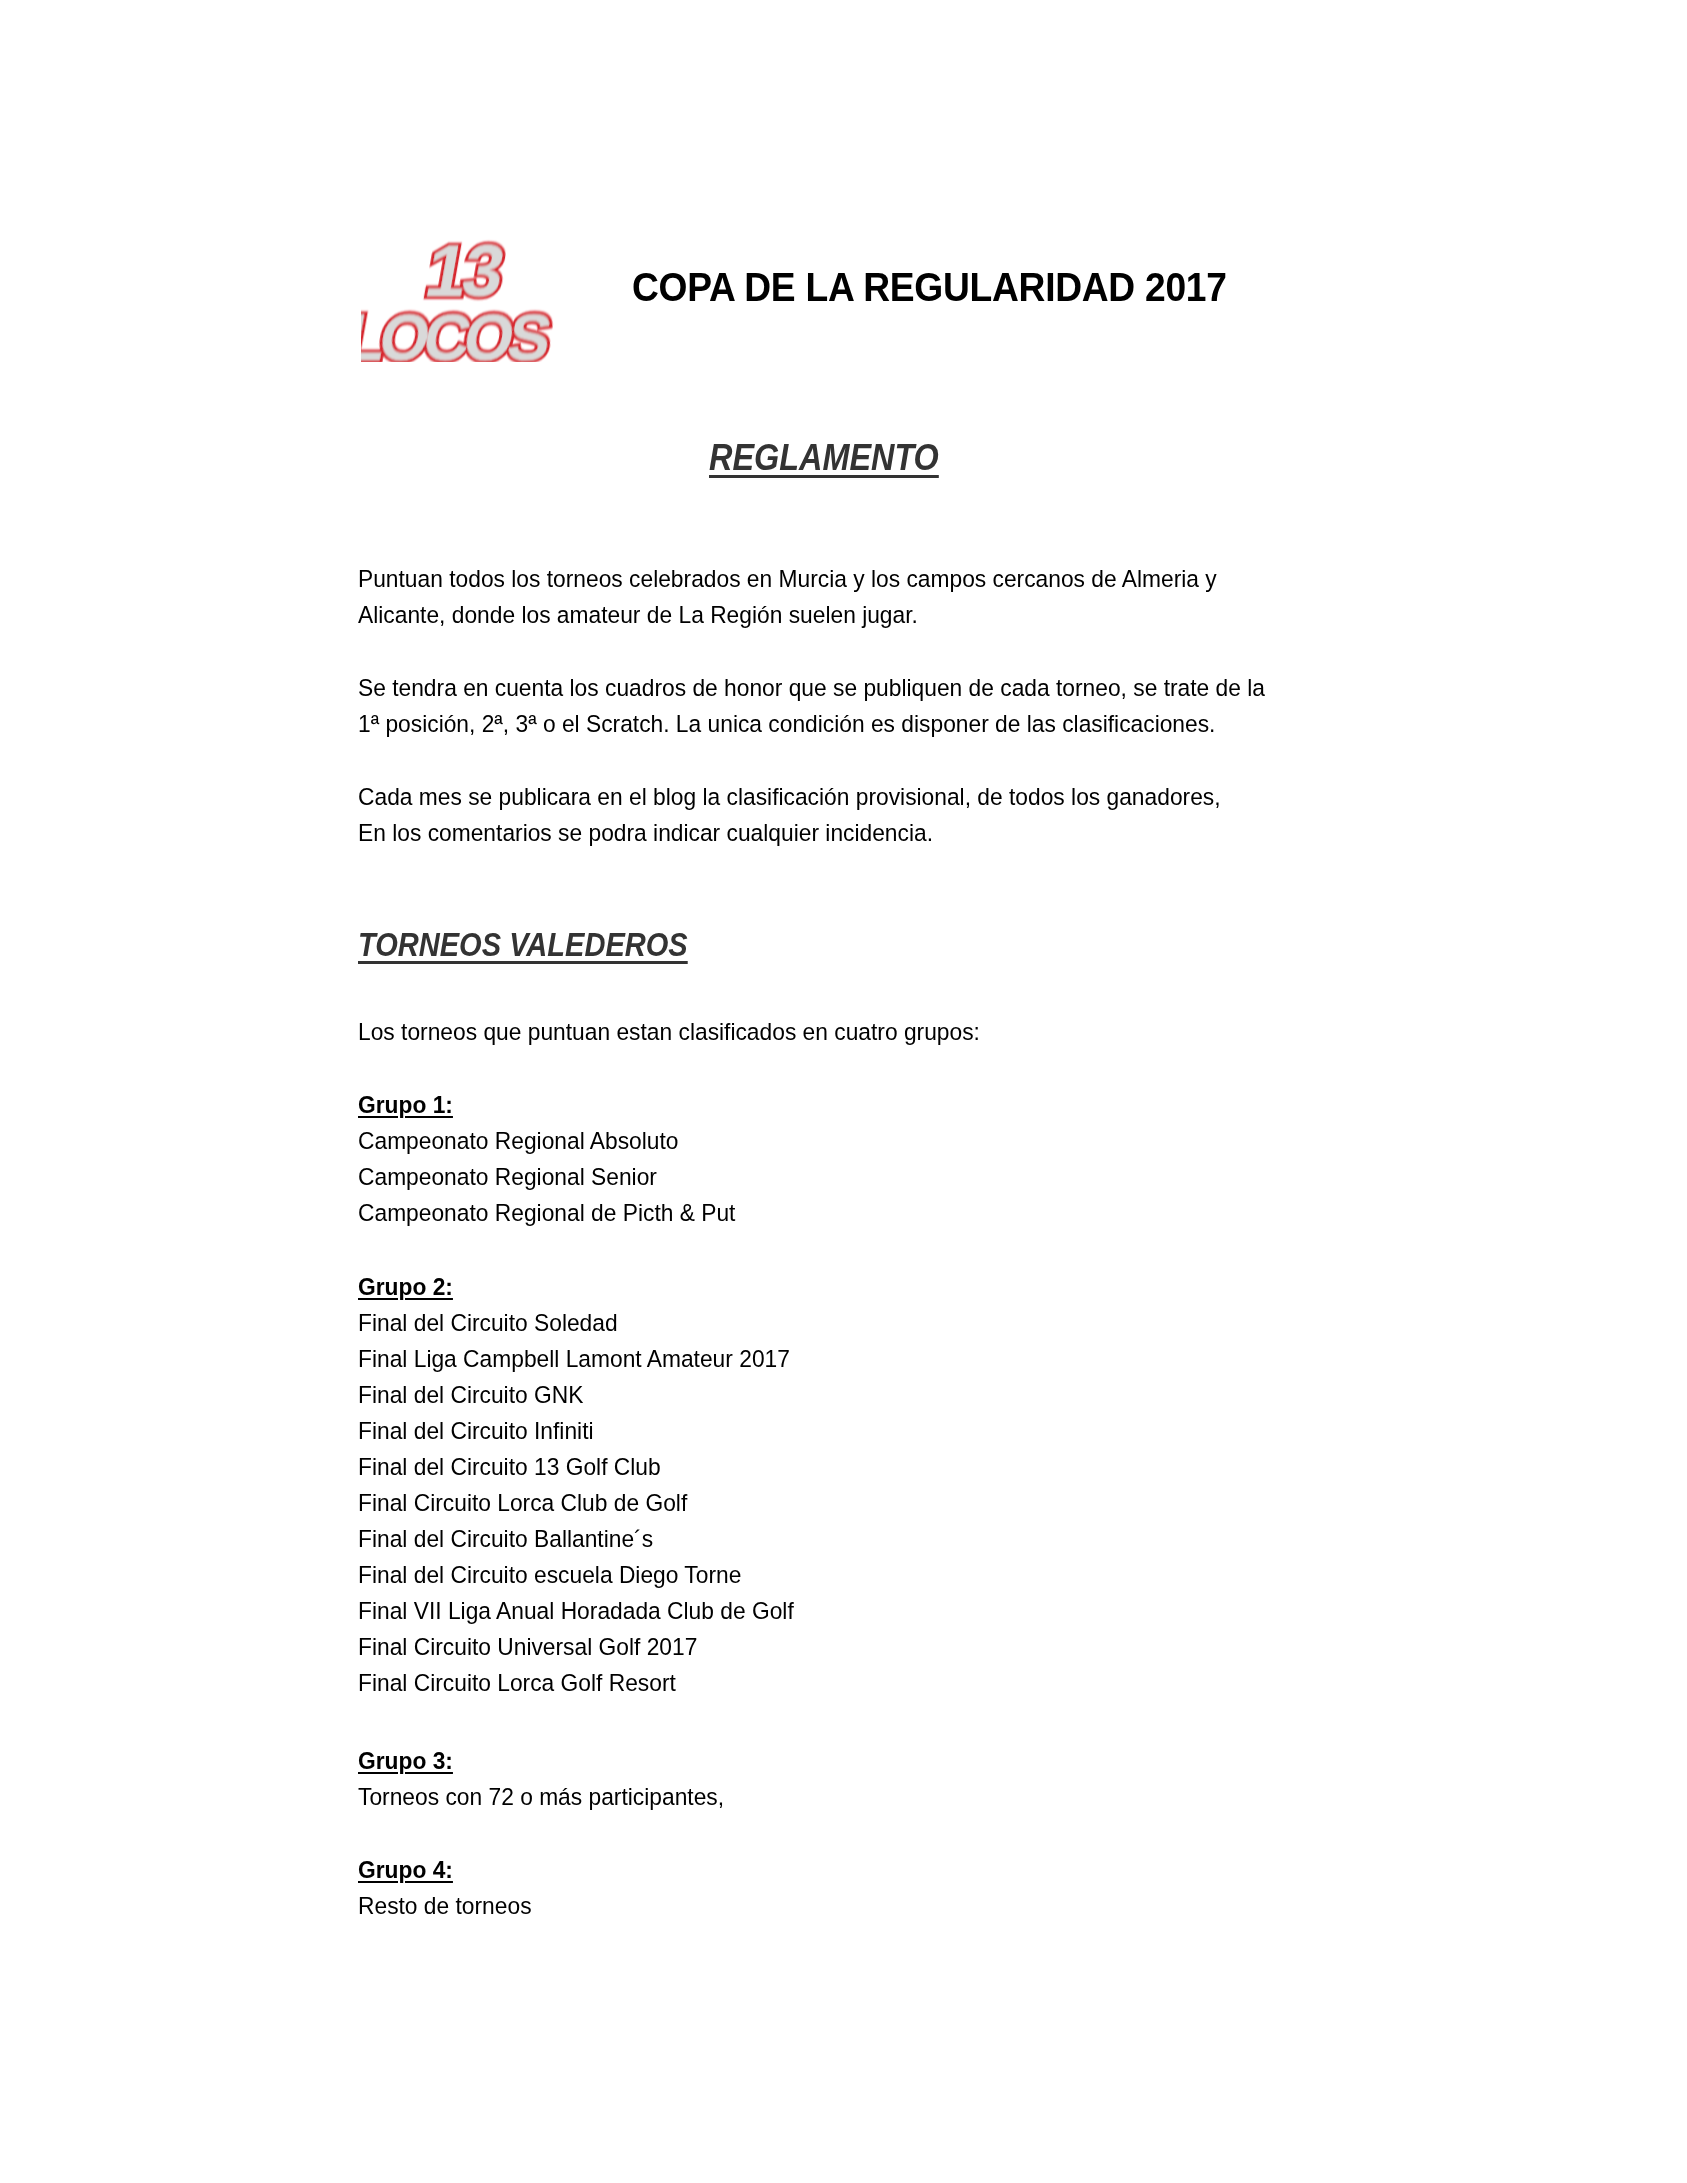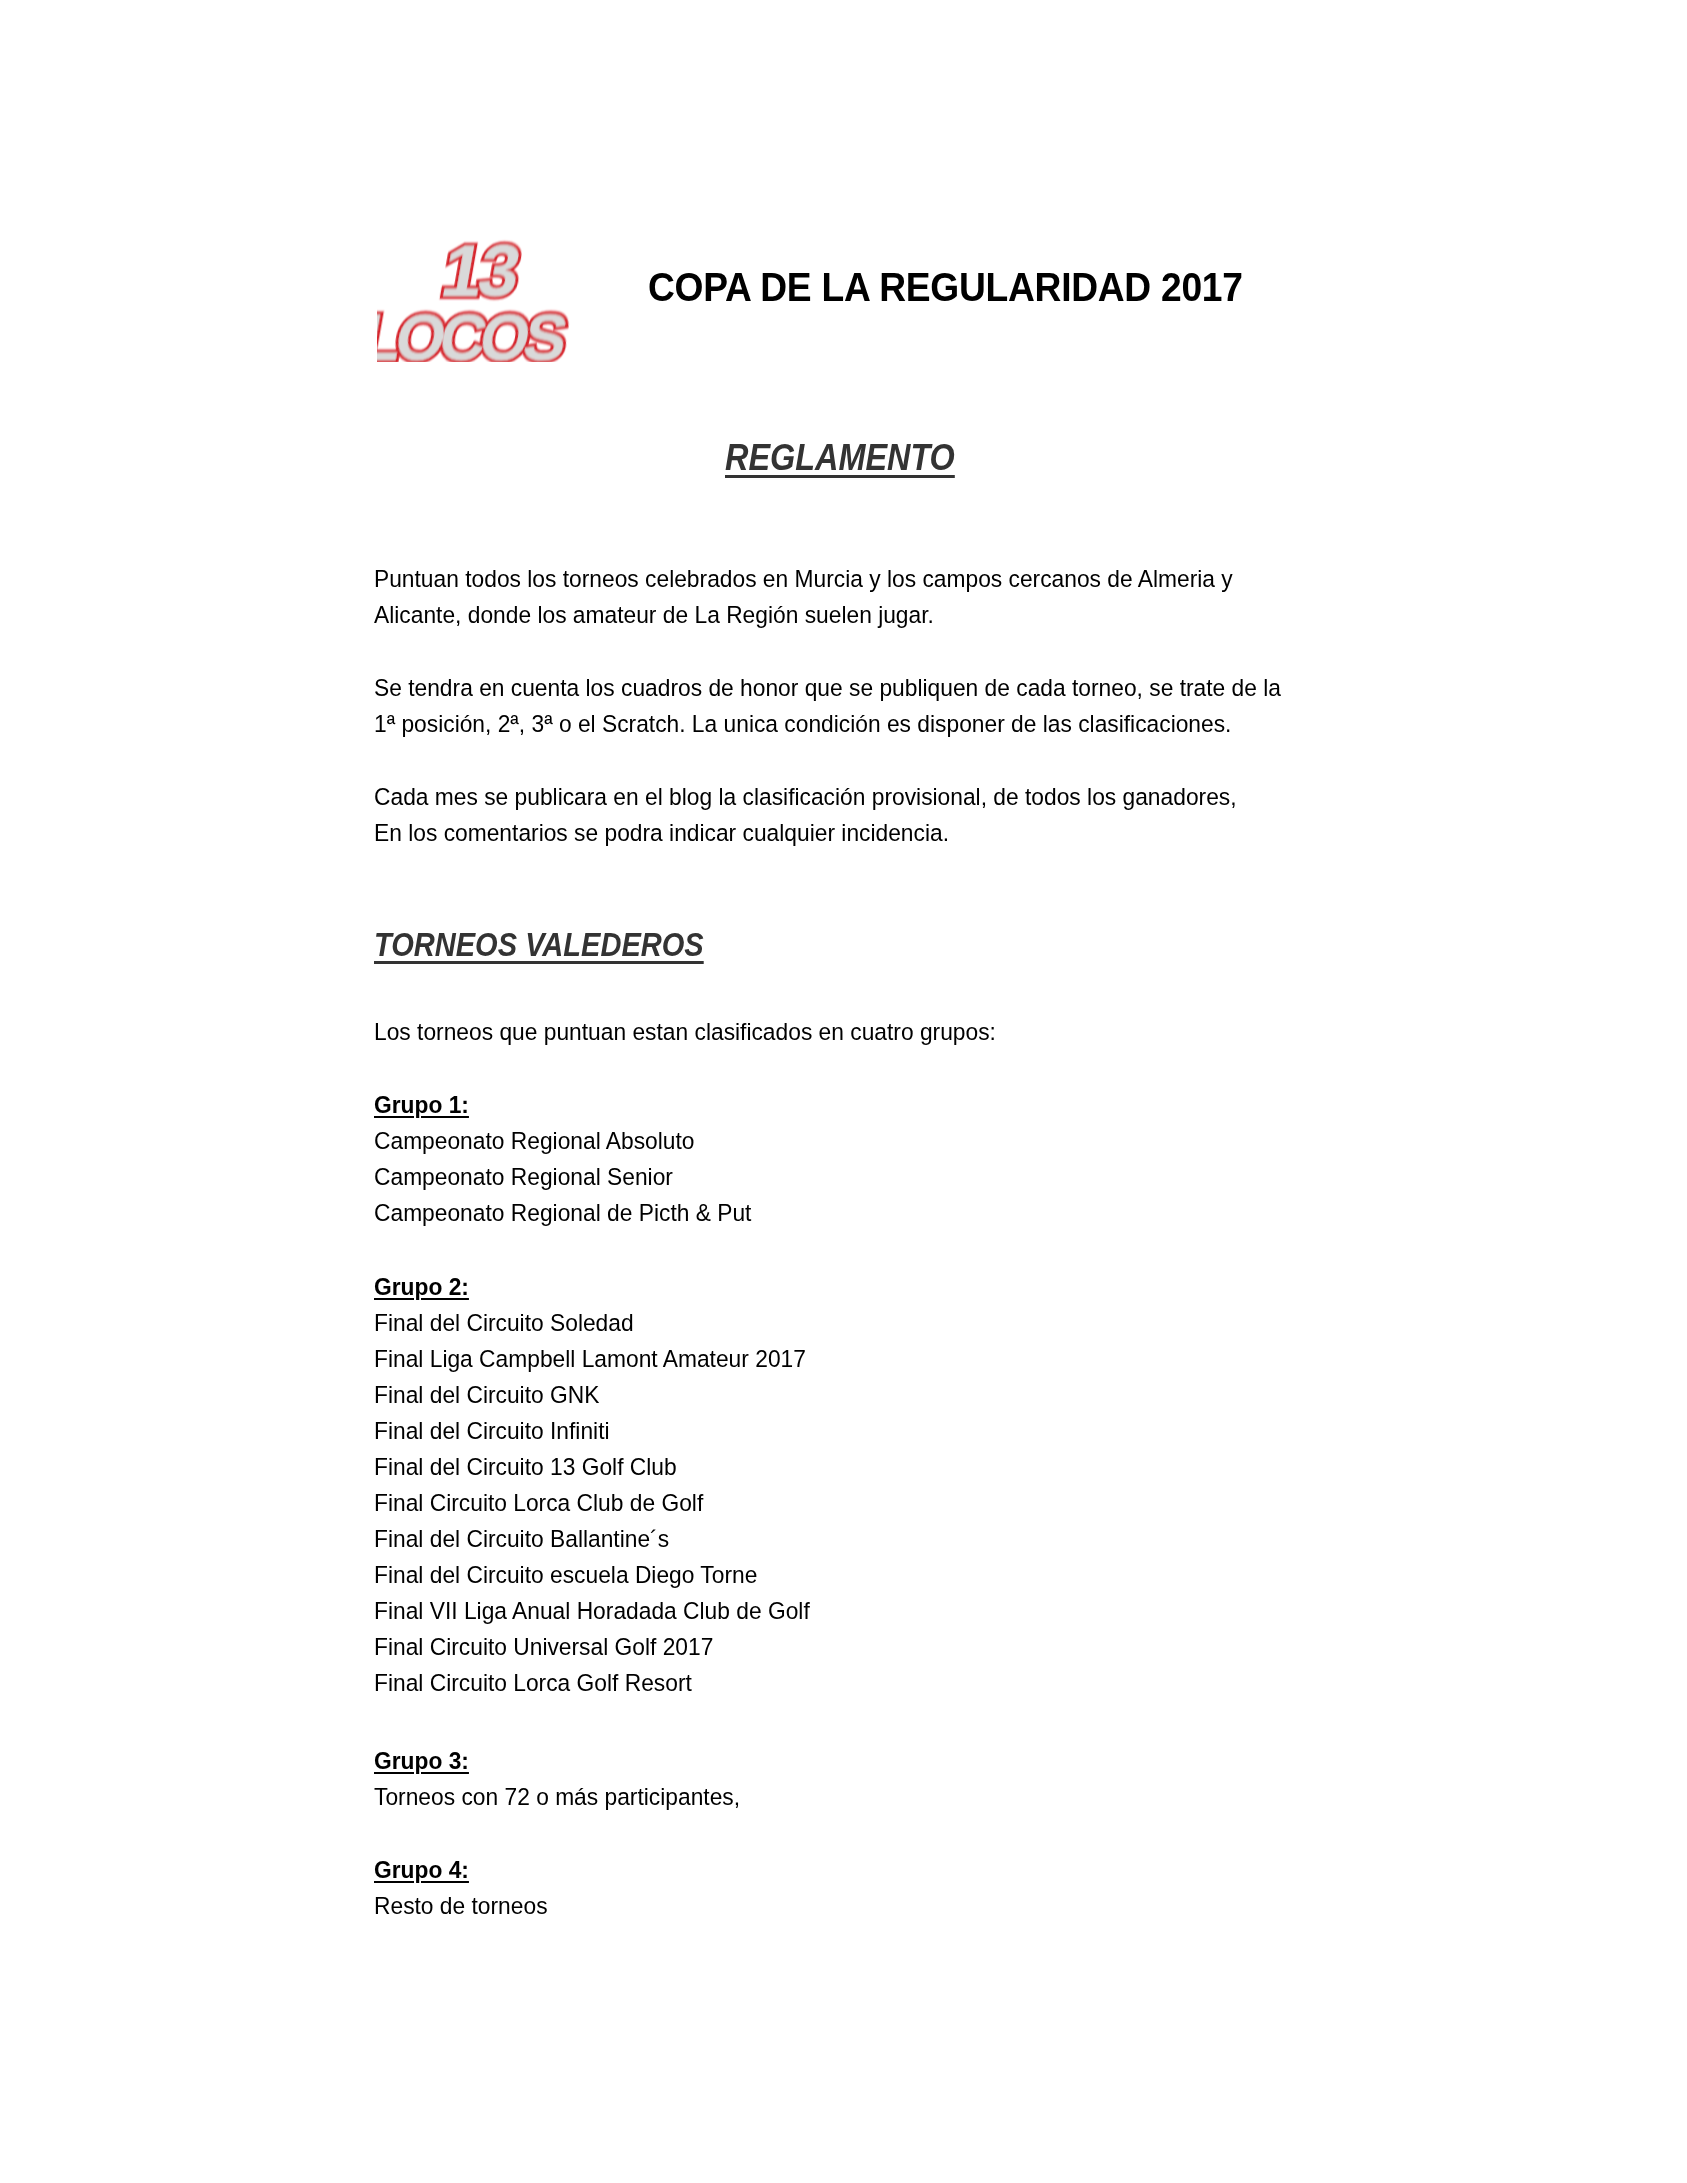--- a/index.html
+++ b/index.html
@@ -10,21 +10,21 @@
     body {
       width: 1687px;
       height: 2183px;
       position: relative;
       font-family: "Liberation Sans", "DejaVu Sans", sans-serif;
       color: #000000;
       overflow: hidden;
     }
     .page {
       position: absolute;
-      left: 16px; top: 0;
+      left: 0; top: 0;
       width: 1602px;
       height: 2183px;
       padding-left: 40px;
     }
     .logo {
       position: absolute;
       left: 361px;
       top: 230px;
       width: 198px;
       height: 132px;

